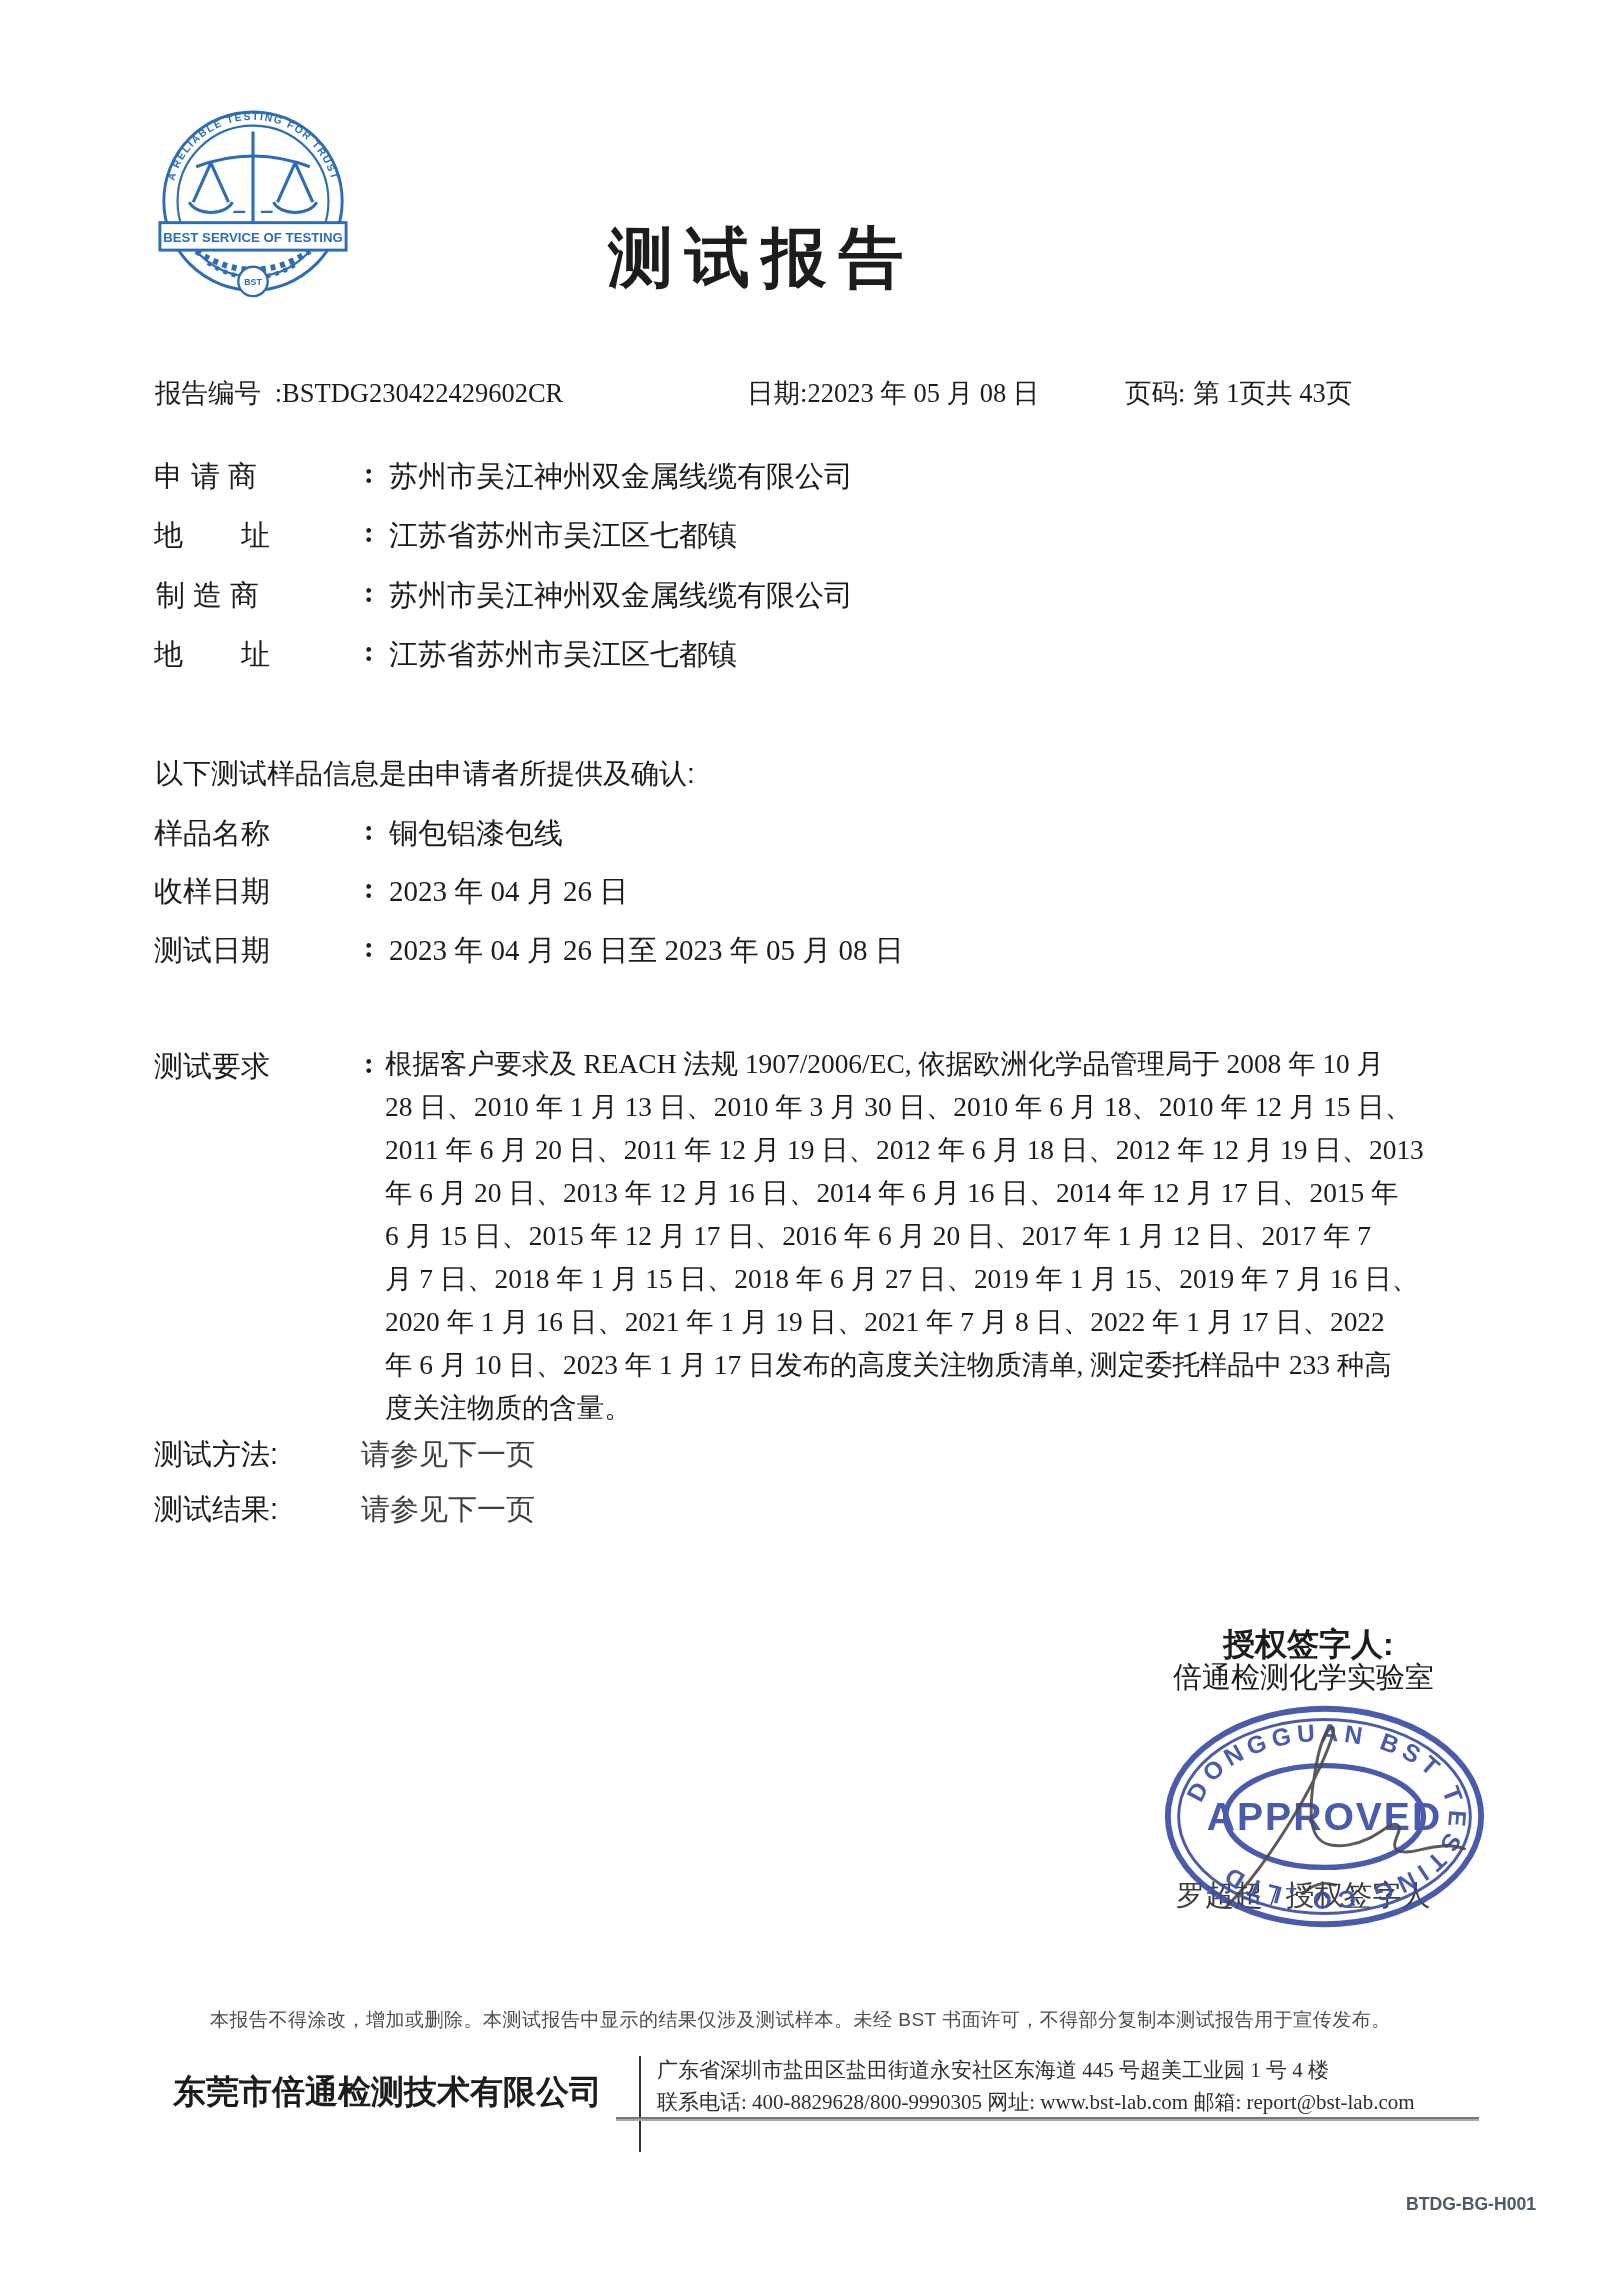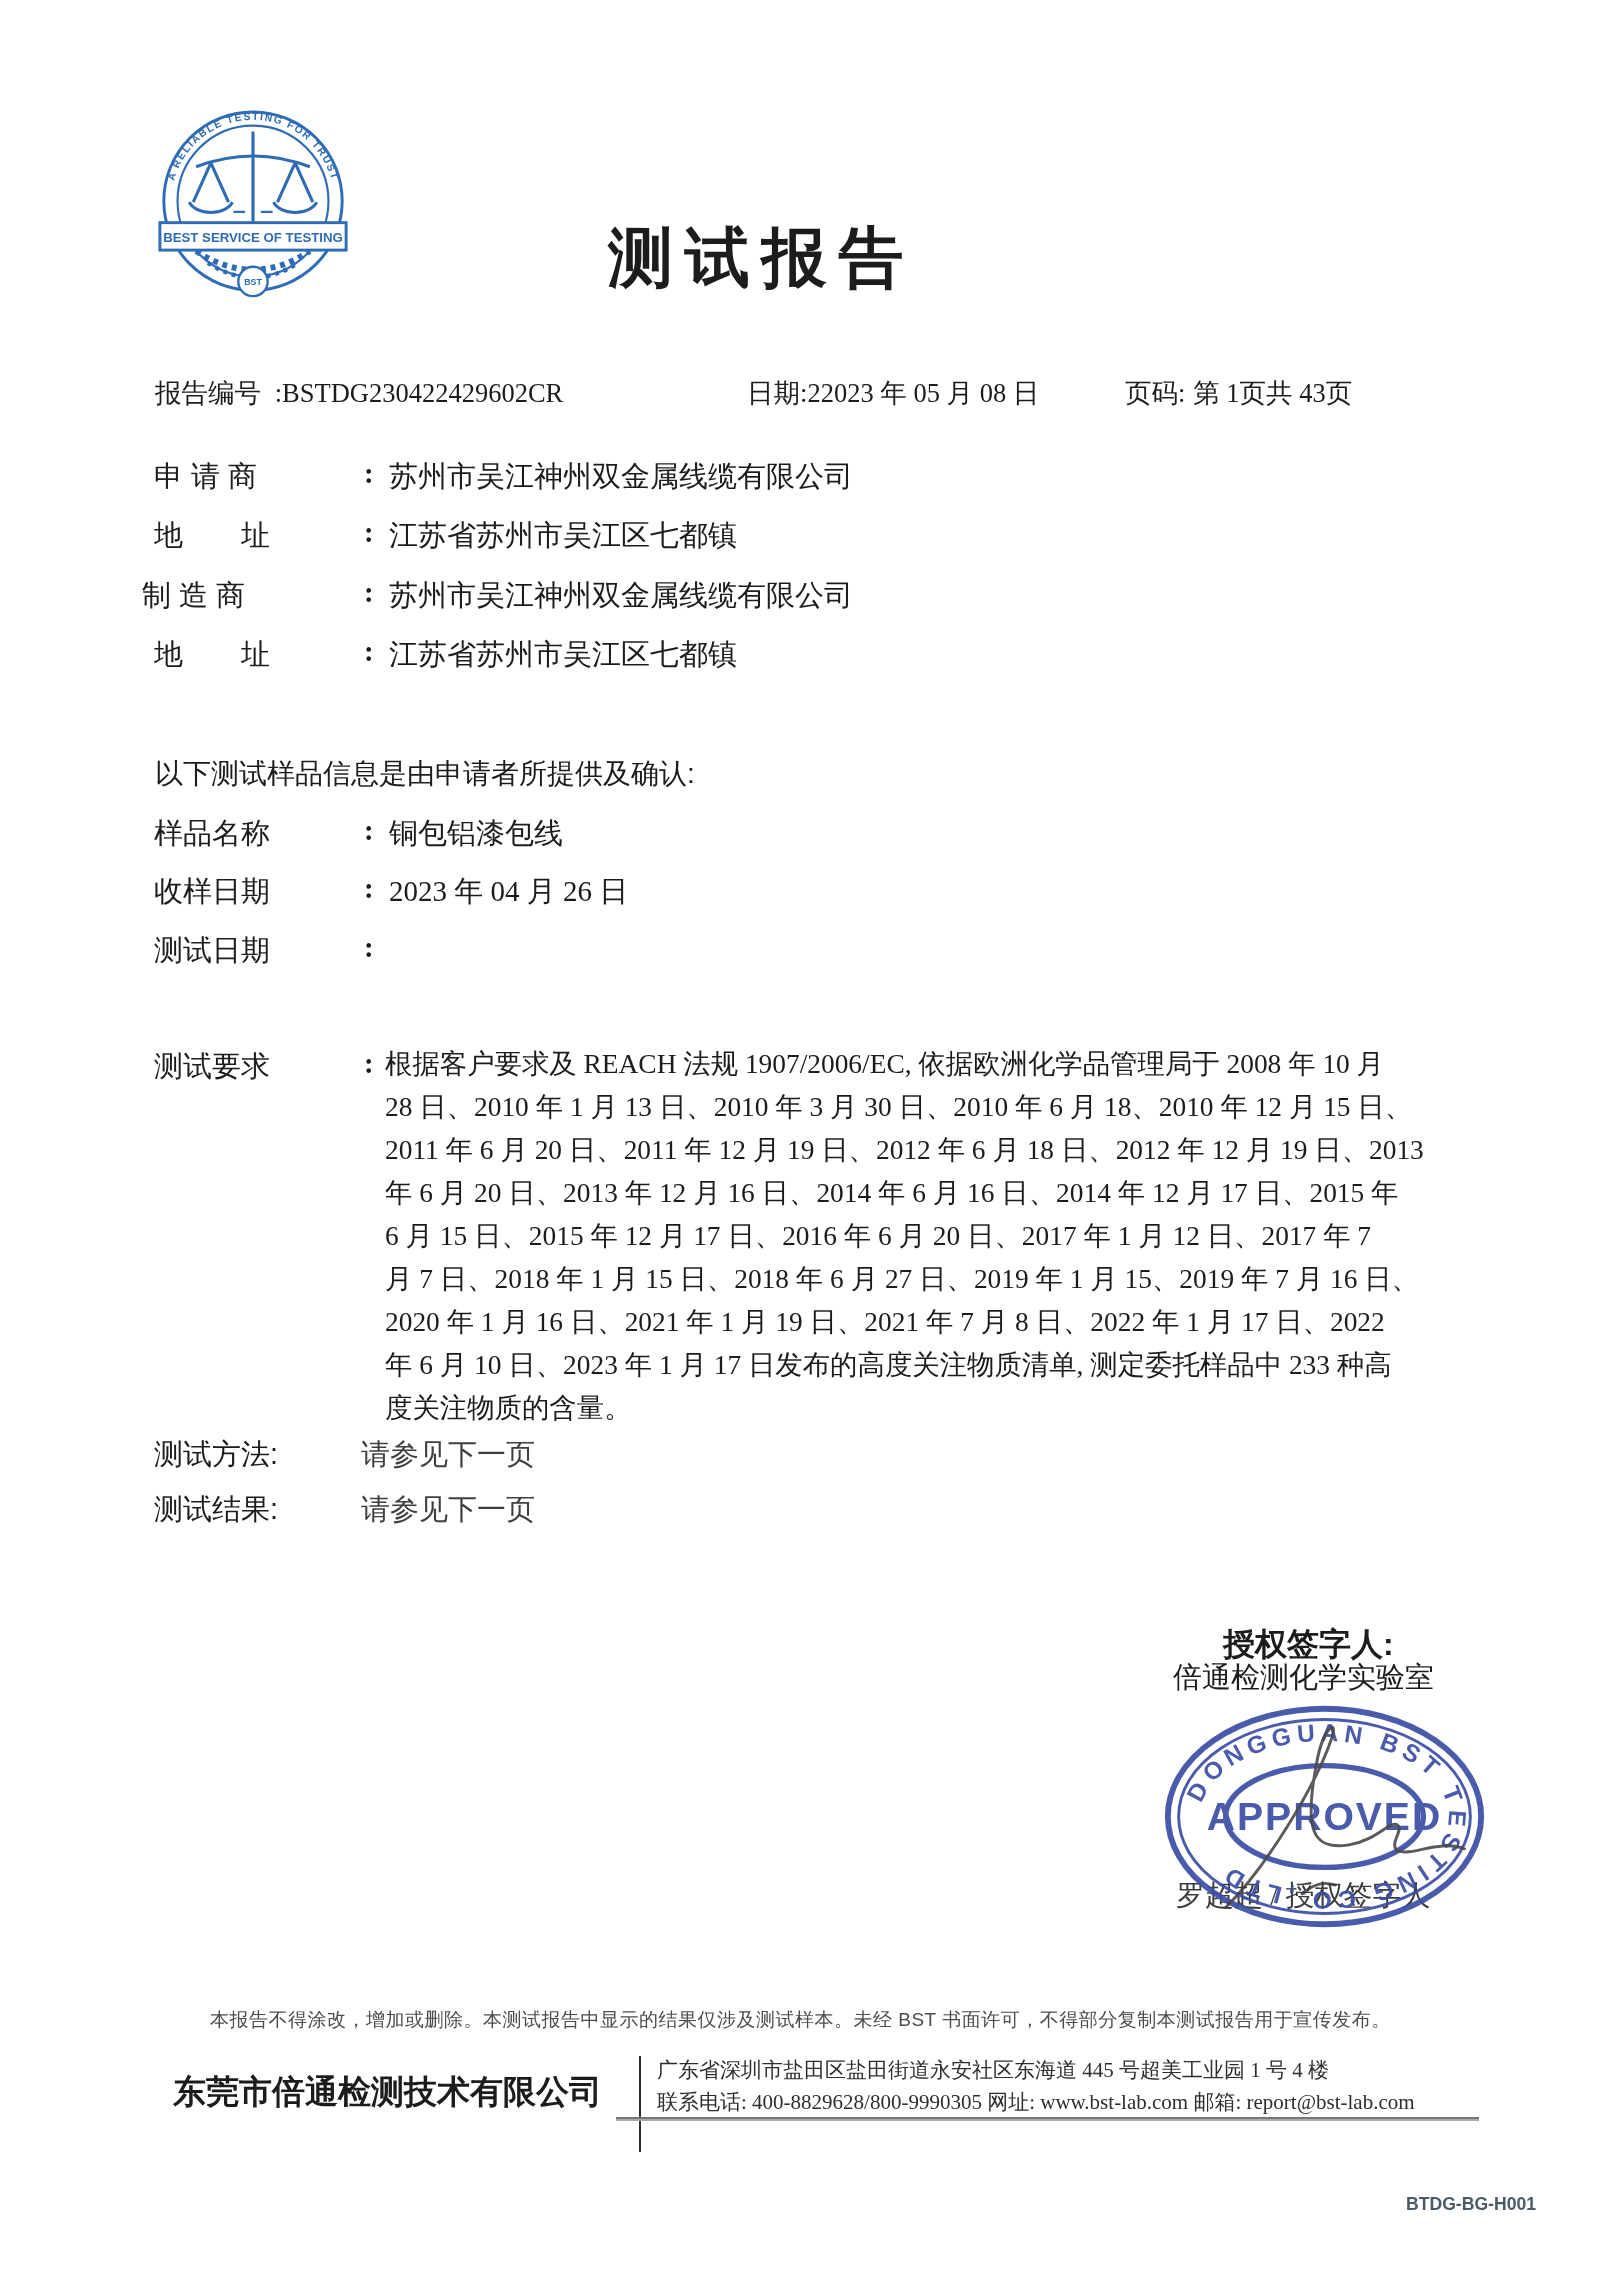--- a/index.html
+++ b/index.html
@@ -79,40 +79,41 @@
   </div>
 
   <div class="abs row-label" style="left:154px;top:457px;">申 请 商</div>
   <div class="abs row-colon" style="left:364px;top:457px;">:</div>
   <div class="abs row-value" style="left:389px;top:457px;">苏州市吴江神州双金属线缆有限公司</div>
 
   <div class="abs row-label" style="left:154px;top:516px;">地　　址</div>
   <div class="abs row-colon" style="left:364px;top:516px;">:</div>
   <div class="abs row-value" style="left:389px;top:516px;">江苏省苏州市吴江区七都镇</div>
 
-  <div class="abs row-label" style="left:142px;top:576px;">制 造 商</div>
+  <div class="abs row-label" style="left:156px;top:576px;">制 造 商</div>
   <div class="abs row-colon" style="left:364px;top:576px;">:</div>
   <div class="abs row-value" style="left:389px;top:576px;">苏州市吴江神州双金属线缆有限公司</div>
 
   <div class="abs row-label" style="left:154px;top:635px;">地　　址</div>
   <div class="abs row-colon" style="left:364px;top:635px;">:</div>
   <div class="abs row-value" style="left:389px;top:635px;">江苏省苏州市吴江区七都镇</div>
 
   <div class="abs intro" style="left:155px;top:755px;">以下测试样品信息是由申请者所提供及确认:</div>
 
   <div class="abs row-label" style="left:154px;top:814px;">样品名称</div>
   <div class="abs row-colon" style="left:364px;top:814px;">:</div>
   <div class="abs row-value" style="left:389px;top:814px;">铜包铝漆包线</div>
 
   <div class="abs row-label" style="left:154px;top:872px;">收样日期</div>
   <div class="abs row-colon" style="left:364px;top:872px;">:</div>
   <div class="abs row-value" style="left:389px;top:872px;">2023 年 04 月 26 日</div>
 
   <div class="abs row-label" style="left:154px;top:931px;">测试日期</div>
   <div class="abs row-colon" style="left:364px;top:931px;">:</div>
+  <div class="abs row-value" style="left:389px;top:931px;">2023 年 04 月 26 日至 2023 年 05 月 08 日</div>
 
   <div class="abs row-label" style="left:154px;top:1047px;">测试要求</div>
   <div class="abs row-colon" style="left:364px;top:1047px;">:</div>
   <div class="abs req-lines" style="left:385px;top:1043px;width:1127px;">根据客户要求及 REACH 法规 1907/2006/EC, 依据欧洲化学品管理局于 2008 年 10 月
 28 日、2010 年 1 月 13 日、2010 年 3 月 30 日、2010 年 6 月 18、2010 年 12 月 15 日、
 2011 年 6 月 20 日、2011 年 12 月 19 日、2012 年 6 月 18 日、2012 年 12 月 19 日、2013
 年 6 月 20 日、2013 年 12 月 16 日、2014 年 6 月 16 日、2014 年 12 月 17 日、2015 年
 6 月 15 日、2015 年 12 月 17 日、2016 年 6 月 20 日、2017 年 1 月 12 日、2017 年 7
 月 7 日、2018 年 1 月 15 日、2018 年 6 月 27 日、2019 年 1 月 15、2019 年 7 月 16 日、
 2020 年 1 月 16 日、2021 年 1 月 19 日、2021 年 7 月 8 日、2022 年 1 月 17 日、2022

